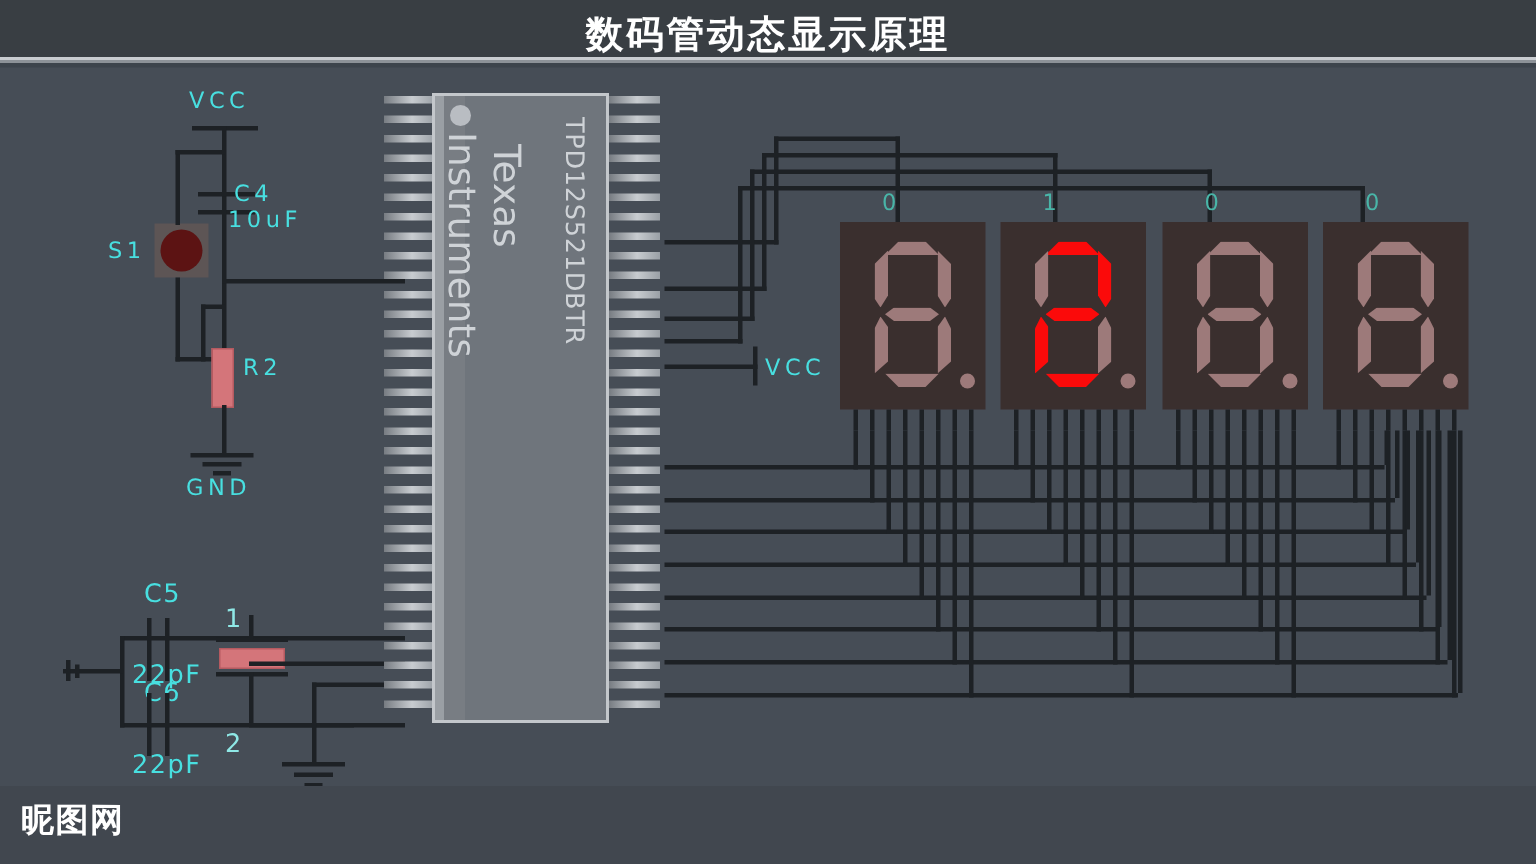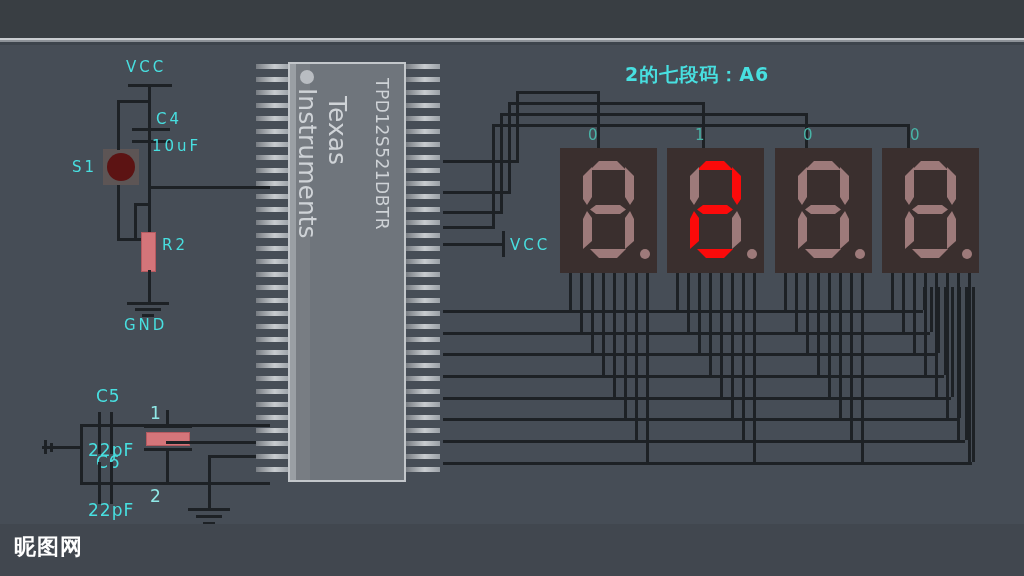--- a/index.html
+++ b/index.html
@@ -77,29 +77,30 @@
   .sw i{position:absolute;left:4px;top:4px;width:28px;height:28px;border-radius:50%;background:#5c1313;}
   .gnd{position:absolute;}
   .gnd b{position:absolute;display:block;background:#1d2125;height:3px;left:50%;transform:translateX(-50%);}
 </style>
 </head>
 <body>
 
 <div id="stage">
 
   <div class="header"></div>
+  <div class="header-title">数码管动态显示原理</div>
   <div class="header-rule"></div>
   <div class="header-rule2"></div>
 
   <div class="lbl" style="left:126px;top:58px;">VCC</div>
   <div class="cap-plate" style="left:128px;top:84px;width:44px;"></div>
   <div class="wire wv" style="left:148px;top:84px;height:56px;"></div>
   <div class="cap-plate" style="left:132px;top:128px;width:38px;"></div>
   <div class="cap-plate" style="left:132px;top:140px;width:38px;"></div>
-  <div class="lbl" style="left:156px;top:110px;">C4</div>
+  <div class="lbl" style="left:156px;top:120px;">C4</div>
   <div class="lbl" style="left:152px;top:137px;">10uF</div>
   <div class="wire wv" style="left:148px;top:140px;height:95px;"></div>
 
   <div class="sw" style="left:103px;top:149px;">
       <i></i>
     </div>
   <div class="lbl" style="left:72px;top:158px;">S1</div>
   <div class="wire wv" style="left:117px;top:100px;height:50px;"></div>
   <div class="wire wh" style="left:117px;top:100px;width:33px;"></div>
   <div class="wire wv" style="left:117px;top:185px;height:56px;"></div>
@@ -223,21 +224,20 @@
       <div class="pin" style="top: 377px;"></div>
       <div class="pin" style="top: 390px;"></div>
       <div class="pin" style="top: 403px;"></div>
     </div>
   <div class="ic-body"></div>
   <div class="ic-dot"></div>
   <div class="ic-text ic-part">TPD12S521DBTR</div>
   <div class="ic-text ic-ti1">Texas</div>
   <div class="ic-text ic-ti2">Instruments</div>
 
-  <div class="lbl" style="left:625px;top:62px;font-size:19px;font-weight:bold;letter-spacing:1px;">2的七段码：A6</div>
 
   <div class="wire wh" style="left:443px;top:243px;width:62px;"></div>
   <div class="wire wv" style="left:502px;top:231px;height:26px;"></div>
   <div class="lbl" style="left:510px;top:236px;">VCC</div>
 
   <div class="wire wh" style="left:443px;top:160px;width:76px;"></div>
   <div class="wire wv" style="left:516px;top:91px;height:72px;"></div>
   <div class="wire wh" style="left:516px;top:91px;width:84px;"></div>
   <div class="wire wv" style="left:597px;top:91px;height:60px;"></div>
 

